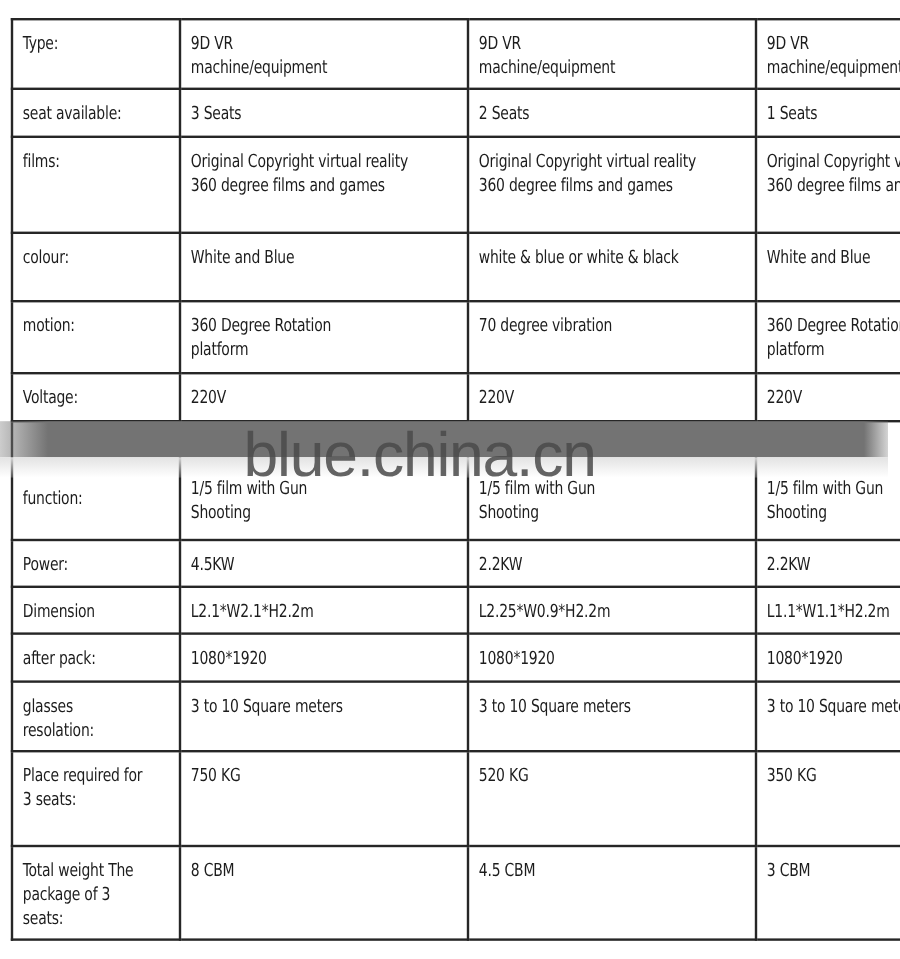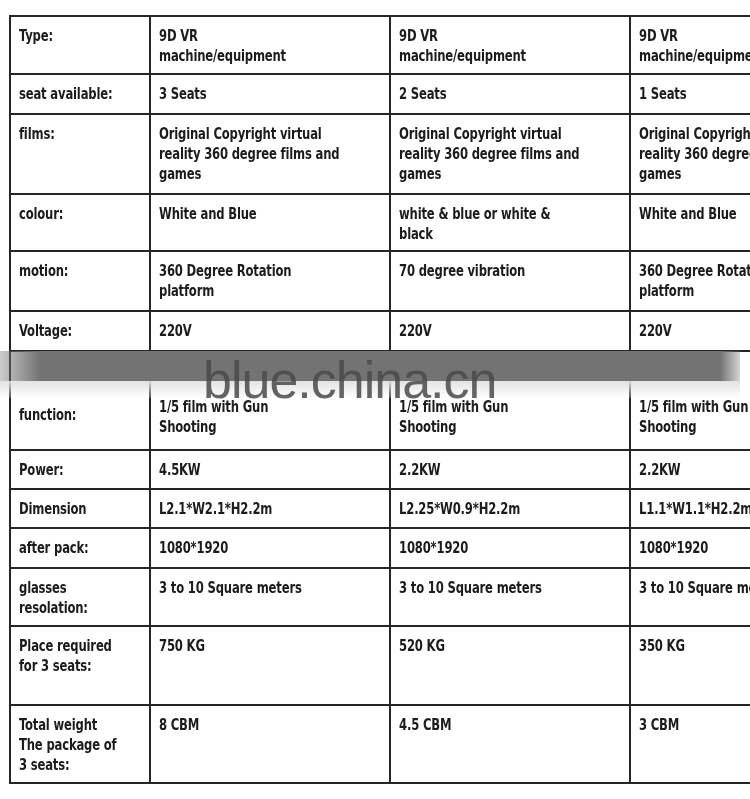--- a/index.html
+++ b/index.html
@@ -10,21 +10,20 @@
     font-family: "DejaVu Sans", sans-serif;
     font-size: 15px; line-height: 20px; color: #1c1c1c;
     letter-spacing: -0.2px;
   }
   .spec-table td {
     border: 2.5px solid #262626;
     vertical-align: top;
     padding: 9px 8px 0 8px;
     box-sizing: border-box;
     font-stretch: condensed;
-    font-weight: bold;
   }
   .c0 { width: 119px; }
   .c1 { width: 207px; }
   .c2 { width: 203px; }
   .c3 { width: 198px; }
   .label, .val { display: block; transform: scaleX(0.86); transform-origin: left top; white-space: nowrap; }
   .wrap { white-space: normal; width: 116%; }
   .watermark-band {
     position: absolute; left: 0; top: 351px; width: 750px; height: 47px;
     pointer-events: none;

